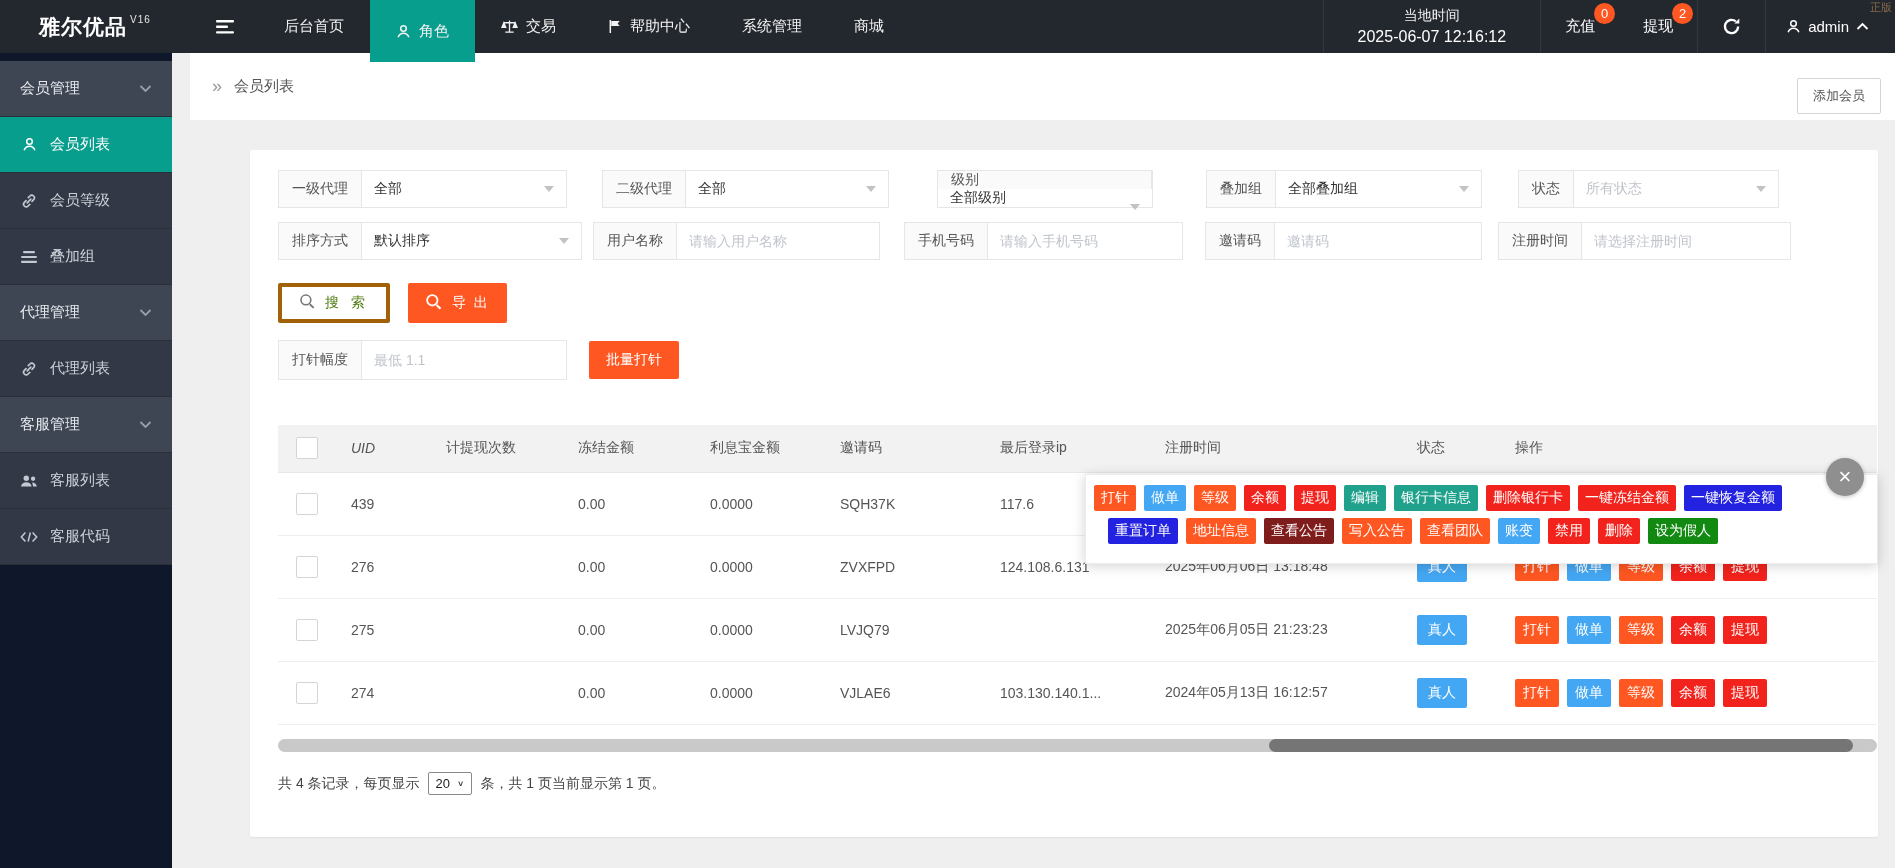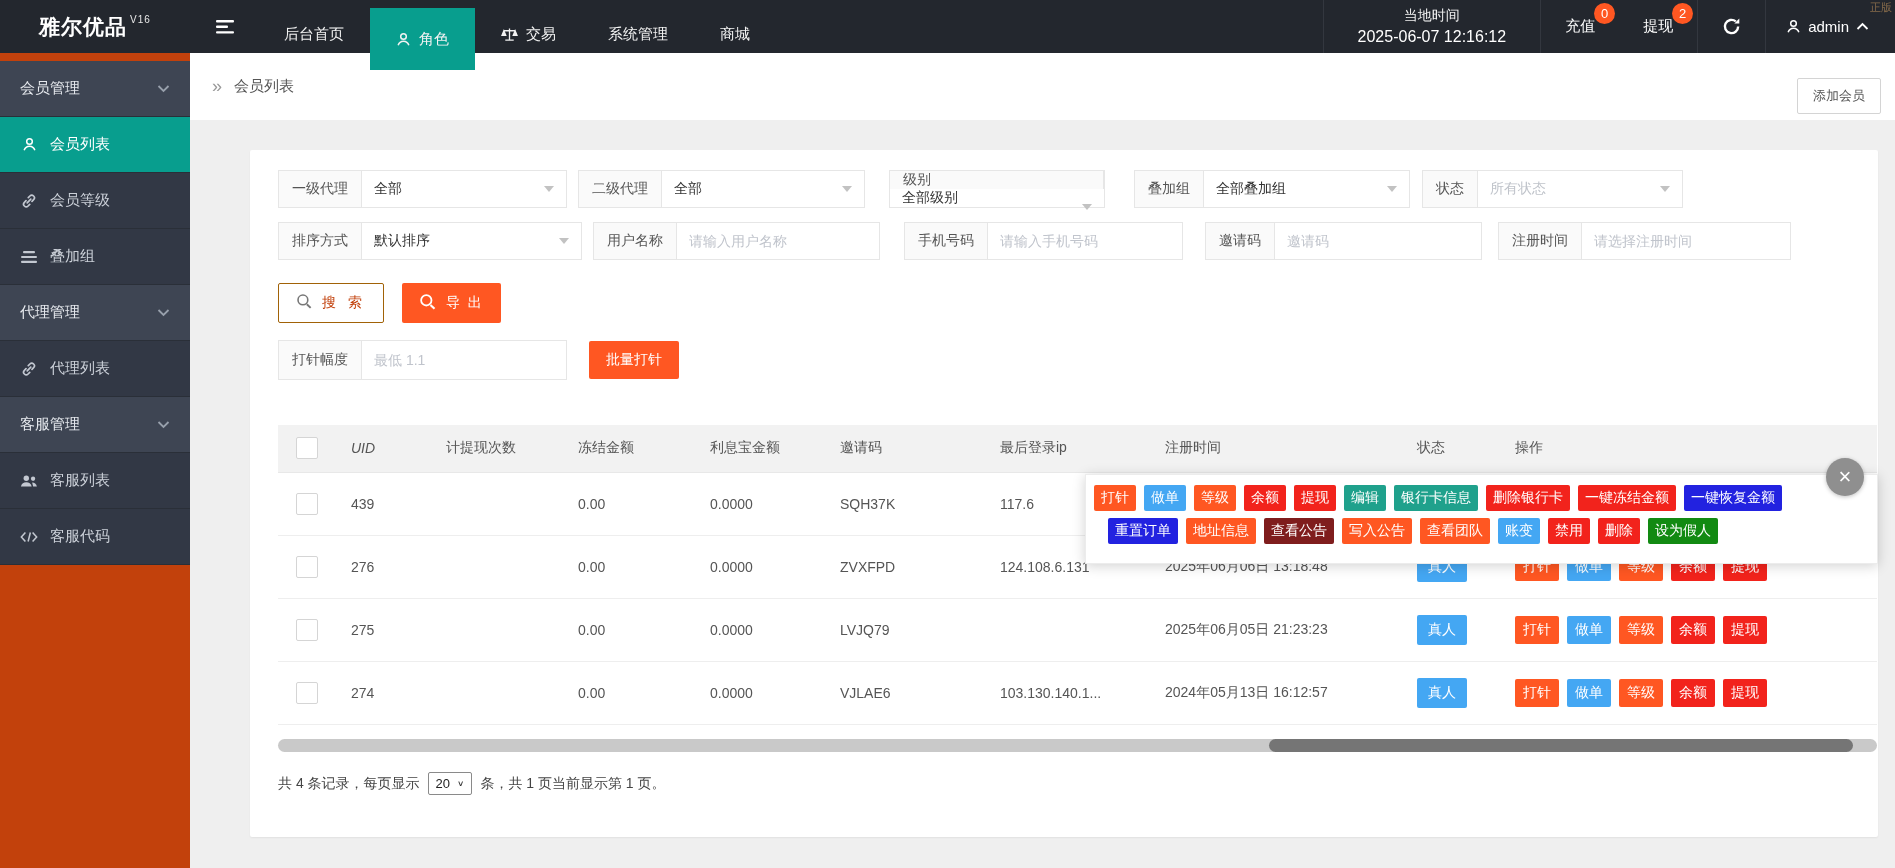--- a/index.html
+++ b/index.html
@@ -3,67 +3,67 @@
 <meta charset="utf-8">
 <style>
   html,body{margin:0;padding:0;background:#efefef;font-family:"Liberation Sans","DejaVu Sans",sans-serif;}
   .page{position:relative;width:1895px;height:868px;overflow:hidden;background:#efefef;font-size:14px;color:#333;}
 
   
   .navbar{position:absolute;left:0;top:0;width:1895px;height:53px;background:#23272e;z-index:10;}
   .logo{position:absolute;left:0;top:0;width:190px;height:53px;display:flex;align-items:center;justify-content:center;color:#fff;font-size:21px;font-weight:bold;letter-spacing:1px;}
   .logo sup{font-size:10px;font-weight:normal;margin-left:3px;position:relative;top:-7px;color:#e8e8e8;}
   .nav-toggle{position:absolute;left:205px;top:0;width:40px;height:53px;display:flex;align-items:center;justify-content:center;color:#fff;cursor:pointer;}
-  .nav-menu{position:absolute;left:258px;top:8px;height:53px;display:flex;align-items:stretch;}
+  .nav-menu{position:absolute;left:258px;top:0;height:53px;display:flex;align-items:stretch;}
   .nav-item{display:flex;align-items:center;gap:8px;padding:0 26px;color:#f2f2f2;font-size:15px;cursor:pointer;height:53px;}
   .nav-item.active{background:#089e8e;height:62px;}
   .nicon{display:flex;align-items:center;}
   .nav-right{position:absolute;right:0;top:0;height:53px;display:flex;align-items:stretch;color:#fff;}
   .time-block{display:flex;flex-direction:column;justify-content:center;align-items:center;padding:0 34px;border-left:1px solid #33373f;border-right:1px solid #33373f;line-height:1.45;}
   .time-block .t1{font-size:14px;color:#f0f0f0;}
   .time-block .t2{font-size:16px;color:#fff;}
   .nav-cell{display:flex;align-items:center;justify-content:center;padding:0 24px;position:relative;font-size:15px;cursor:pointer;}
   .nav-cell.bordered{border-right:1px solid #33373f;}
   .badge{position:absolute;top:3px;right:4px;min-width:21px;height:21px;border-radius:11px;background:#ff5722;color:#fff;font-size:13px;font-style:normal;display:flex;align-items:center;justify-content:center;padding:0 3px;box-sizing:border-box;}
   .user{gap:7px;padding:0 26px 0 20px;}
   .corner-mark{position:absolute;top:1px;right:3px;font-size:11px;color:rgba(214,160,96,0.55);line-height:1.1;text-align:right;}
 
   
-  .sidebar{position:absolute;left:0;top:53px;bottom:0;width:190px;background:#c2410c;z-index:5;padding-top:8px;box-sizing:border-box;}
+  .sidebar{position:absolute;left:0;top:53px;bottom:0;width:172px;background:#0f172a;z-index:5;padding-top:8px;box-sizing:border-box;}
   .side-entry{height:56px;display:flex;align-items:center;font-size:15px;border-bottom:1px solid #2a2f38;box-sizing:border-box;cursor:pointer;}
   .side-group{background:#3e4553;color:#e6e9ee;padding:0 20px;justify-content:space-between;}
   .side-item{background:#323845;color:#ccd1d9;padding:0 20px;gap:12px;}
   .side-item .sicon{width:18px;display:flex;justify-content:center;color:#c3c8d1;}
   .side-item.active{background:#089e8e;color:#fff;}
   .side-item.active .sicon{color:#fff;}
   .gchev{color:#98a0ac;display:flex;}
 
   
   .crumbbar{position:absolute;left:190px;top:53px;right:0;height:67px;background:#fff;z-index:4;}
   .crumb-arrow{position:absolute;left:22px;top:33px;transform:translateY(-50%);color:#9a9a9a;font-size:18px;}
   .crumb-title{position:absolute;left:44px;top:33px;transform:translateY(-50%);color:#555;font-size:15px;}
   .add-btn{position:absolute;right:14px;top:25px;background:#fff;border:1px solid #d4d4d4;border-radius:2px;color:#555;font-size:13px;padding:8px 15px;cursor:pointer;font-family:inherit;}
 
   
   .card{position:absolute;left:250px;top:150px;width:1628px;height:687px;background:#fff;border-radius:2px;box-shadow:0 1px 2px rgba(0,0,0,0.06);}
 
   .filter-row{position:absolute;left:28px;display:flex;}
-  #filterRow1{top:20px;}
+  #filterRow1{top:20px;gap:24px;}
   #filterRow2{top:72px;}
   .fgroup{display:flex;height:38px;border:1px solid #e6e6e6;background:#fff;box-sizing:border-box;align-items:stretch;flex:none;}
   .flabel{display:flex;align-items:center;padding:0 13px;background:#fafafa;border-right:1px solid #e6e6e6;color:#555;white-space:nowrap;}
   .fvalue{flex:1;display:flex;align-items:center;padding:0 12px;color:#333;position:relative;white-space:nowrap;cursor:pointer;}
   .fvalue.muted{color:#bfc3ca;}
   .caret{width:0;height:0;border-left:5px solid transparent;border-right:5px solid transparent;border-top:6px solid #c2c2c2;position:absolute;right:12px;top:15px;}
   .finput{border:none;outline:none;flex:1;min-width:0;font-size:14px;color:#b91c1c;padding:0 12px;font-family:inherit;background:transparent;}
   input::placeholder{color:#c0c4cc;}
 
   .btn-row{position:absolute;left:28px;top:133px;display:flex;gap:18px;}
   .btn{display:inline-flex;align-items:center;gap:9px;height:40px;padding:0 17px;font-size:14px;border-radius:2px;cursor:pointer;font-family:inherit;box-sizing:border-box;}
-  .btn-plain{background:#fff;border:1px solid #a16207;color:#c2410c;letter-spacing:4px;}
+  .btn-plain{background:#fff;border:4px solid #a16207;color:#4d7c0f;letter-spacing:4px;}
   .btn-orange{background:#ff5722;border:none;color:#fff;letter-spacing:2px;}
 
   .inject-row{position:absolute;left:28px;top:190px;display:flex;align-items:center;}
   .inject-row .fgroup{width:289px;height:40px;}
   .inject-row .btn-orange{height:38px;margin-left:22px;letter-spacing:0;}
 
   
   .twrap{position:absolute;left:28px;top:275px;width:1599px;}
   table{border-collapse:collapse;table-layout:fixed;width:1599px;}
   th,td{border-bottom:1px solid #eeeeee;text-align:left;padding:0 15px;font-weight:normal;font-size:14px;color:#555;overflow:hidden;white-space:nowrap;box-sizing:border-box;}
@@ -123,20 +123,29 @@
         <div class="nav-item">
           <span class="nicon">
             <svg width="17" height="15" viewBox="0 0 18 16">
               <g stroke="currentColor" stroke-width="1.4" fill="none">
                 <path d="M9 1.5v12M4.5 14h9M3 4h12"></path>
                 <path d="M3 4l-2 5h4zM15 4l-2 5h4z" fill="currentColor"></path>
               </g>
             </svg>
           </span>
           <span>交易</span>
+        </div>
+        <div class="nav-item">
+          <span class="nicon">
+            <svg width="14" height="15" viewBox="0 0 14 16">
+              <path d="M2 1v14" stroke="currentColor" stroke-width="1.6"></path>
+              <path d="M3 2h9l-2.2 2.7L12 7.4H3z" fill="currentColor"></path>
+            </svg>
+          </span>
+          <span>帮助中心</span>
         </div>
         <div class="nav-item">
           <span>系统管理</span>
         </div>
         <div class="nav-item">
           <span>商城</span>
         </div>
       </nav>
     <div class="nav-right">
       <div class="time-block">

